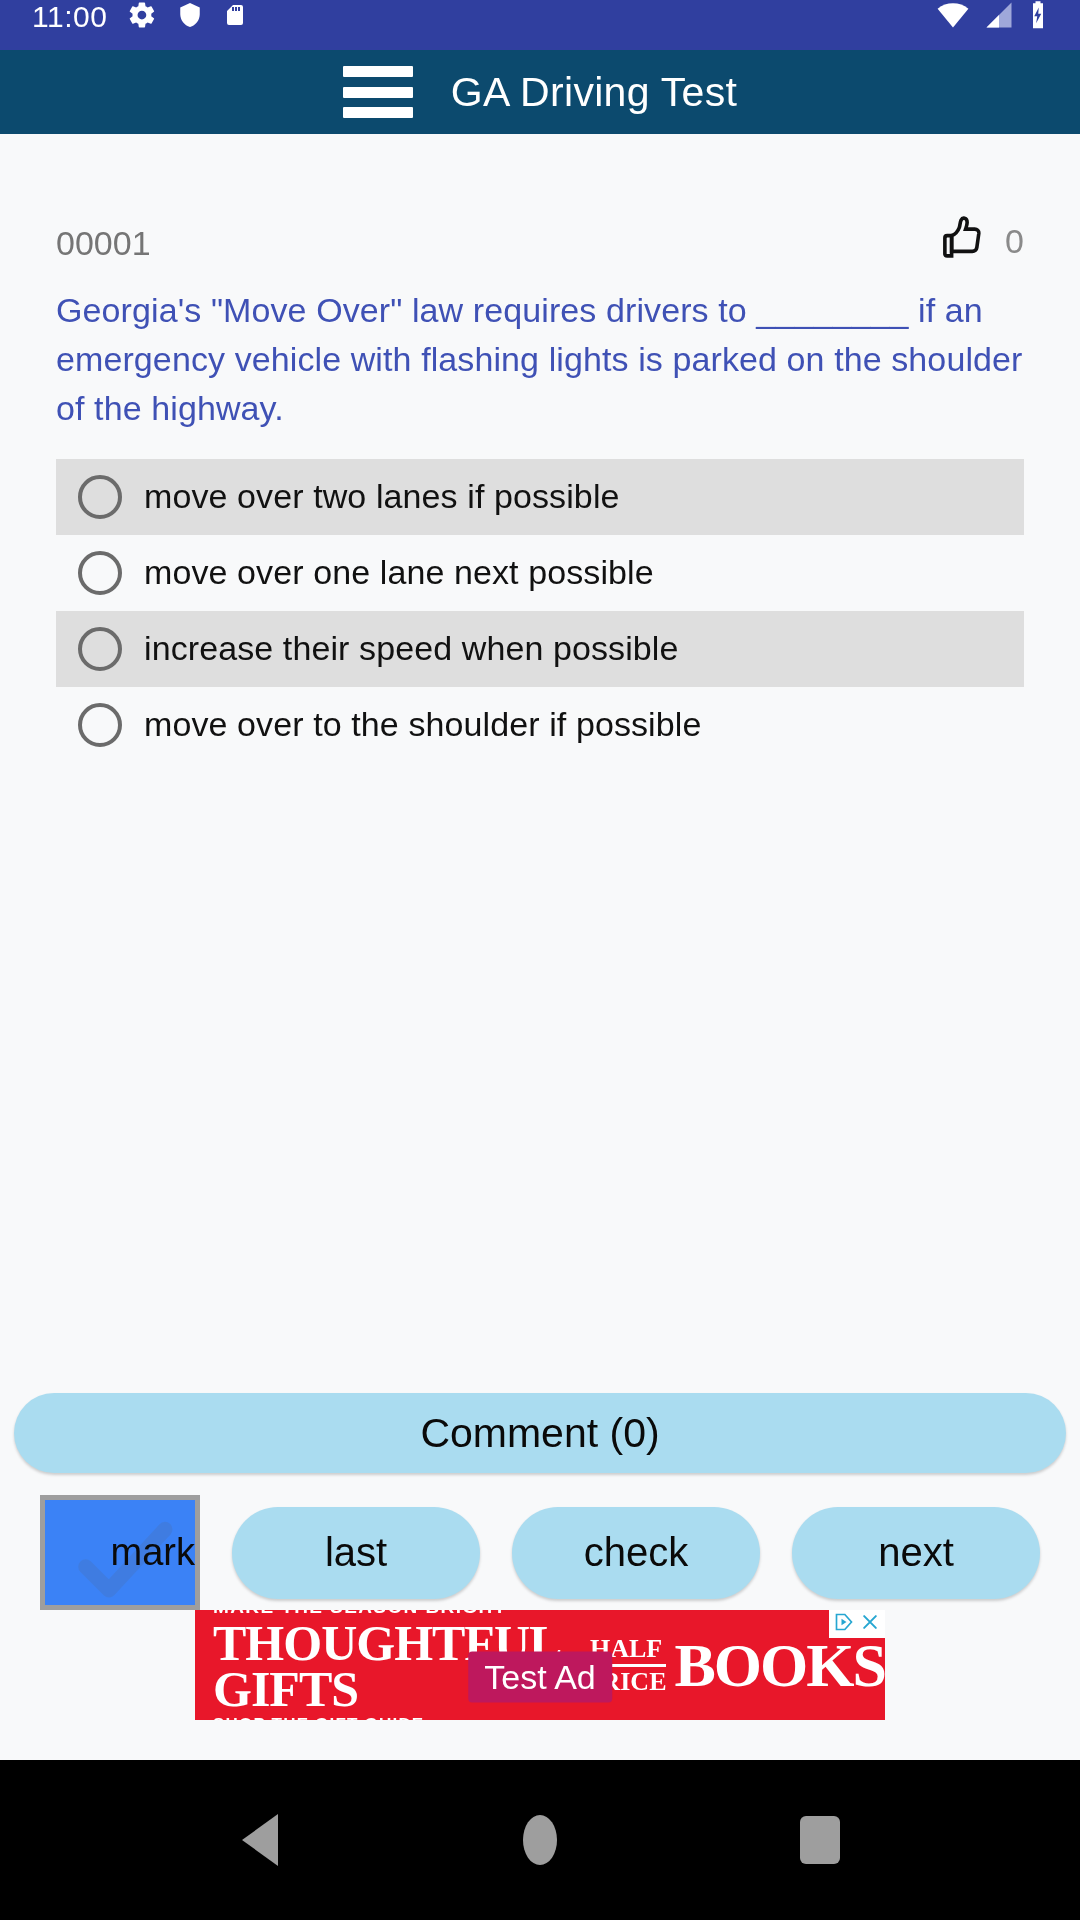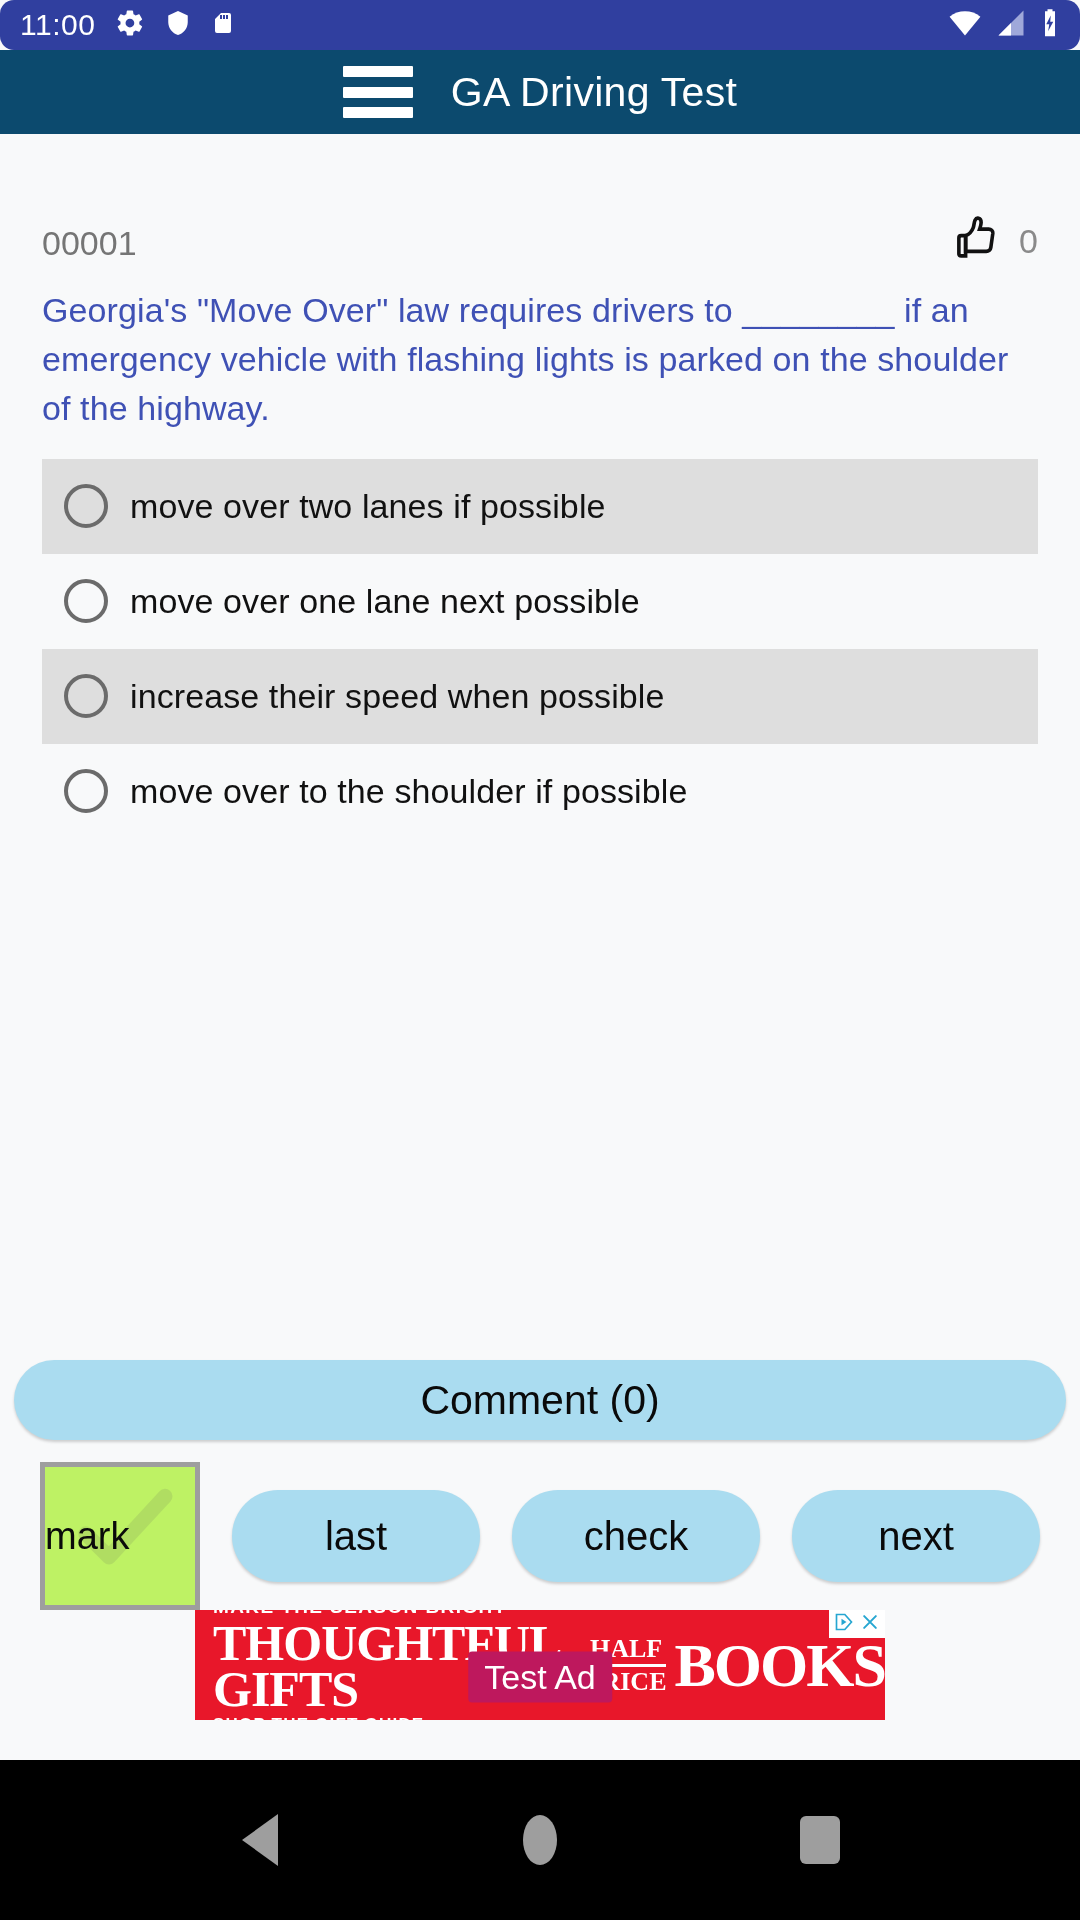--- a/index.html
+++ b/index.html
@@ -5,80 +5,80 @@
   * { margin:0; padding:0; box-sizing:border-box; }
   html, body {
     width:1080px; height:1920px;
     font-family:"Liberation Sans", sans-serif;
     background:#ffffff; overflow:hidden;
   }
   .screen { position:relative; width:1080px; height:1920px; background:#f8f9fa; }
 
   
   .status-bar {
-    height:50px; background:#303f9f; display:flex; align-items:center;
-    padding:0 20px; color:#ffffff;border-radius:14px;
+    height:50px; background:#303f9f; display:flex; align-items:flex-start;
+    padding:0 32px; color:#ffffff;
   }
   .status-left { display:flex; align-items:center; gap:20px; }
   .status-clock { font-size:30px; font-weight:500; letter-spacing:0.5px; }
   .status-right { margin-left:auto; display:flex; align-items:center; gap:14px; }
   .sicon { display:block; }
 
   
   .app-bar {
     height:84px; background:#0c4a6e; display:flex; align-items:center;
     padding:0 30px; gap:38px;justify-content:center;
   }
   .hamburger { width:70px; height:52px; display:flex; flex-direction:column;
                justify-content:space-between; cursor:pointer; }
   .hamburger span { display:block; height:11px; background:#ffffff; border-radius:1px; }
   .app-title { color:#ffffff; font-size:41px; font-weight:500; letter-spacing:0.3px; }
 
   
   .content { position:absolute; top:168px; left:0; right:0; bottom:310px;
-             background:#f8f9fa; padding:0 42px; }
+             background:#f8f9fa; padding:0 56px; }
 
   .q-header { display:flex; align-items:flex-start; padding-top:44px; }
   .q-id { font-size:34px; color:#757575; line-height:1; padding-top:14px; }
   .like-wrap { margin-left:auto; display:flex; align-items:center; gap:12px; }
   .like-count { font-size:34px; color:#8a8a8a; }
 
   .q-text {
     margin-top:16px;
     font-size:34px; line-height:1.44; color:#3f51b5;
     letter-spacing:0.1px;
   }
 
   .options { margin-top:26px; }
   .option {
     display:flex; align-items:center; gap:22px;
-    height:95px; padding:0 22px; cursor:pointer;
+    height:76px; padding:0 22px; cursor:pointer;
   }
   .option.alt { background:#dedede; }
   .radio {
     width:44px; height:44px; border-radius:50%;
     border:4px solid #6b6b6b; flex:none;
   }
   .opt-label { font-size:34px; color:#111111; letter-spacing:0.1px; }
 
   
   .bottom { position:absolute; left:0; right:0; bottom:310px; }
 
   .comment-btn {
     margin:0 14px; height:80px; background:#aadcf0; border-radius:52px;
     display:flex; align-items:center; justify-content:center; cursor:pointer;
     box-shadow:0 2px 3px rgba(0,0,0,0.18);
   }
   .comment-label { font-size:41px; color:#0a0a0a; }
 
   .actions { display:flex; align-items:center; padding:22px 40px 0 40px; gap:16px; }
   .mark-btn {
-    position:relative; width:160px; height:148px; background:#bef264;
+    position:relative; width:160px; height:115px; background:#3b82f6;
     border:5px solid #9e9e9e; display:flex; align-items:center;
-    justify-content:flex-start; cursor:pointer; overflow:hidden;
+    justify-content:flex-end; cursor:pointer; overflow:hidden;
   }
   .mark-check { position:absolute; left:8px; top:6px; opacity:0.13; }
   .mark-label { position:relative; font-size:38px; color:#0a0a0a; }
 
   .pill {
     flex:1; height:92px; background:#aadcf0; border-radius:55px;
     display:flex; align-items:center; justify-content:center; cursor:pointer;
     box-shadow:0 2px 3px rgba(0,0,0,0.18);
   }
   .pill + .pill { margin-left:0;align-items:center; }

